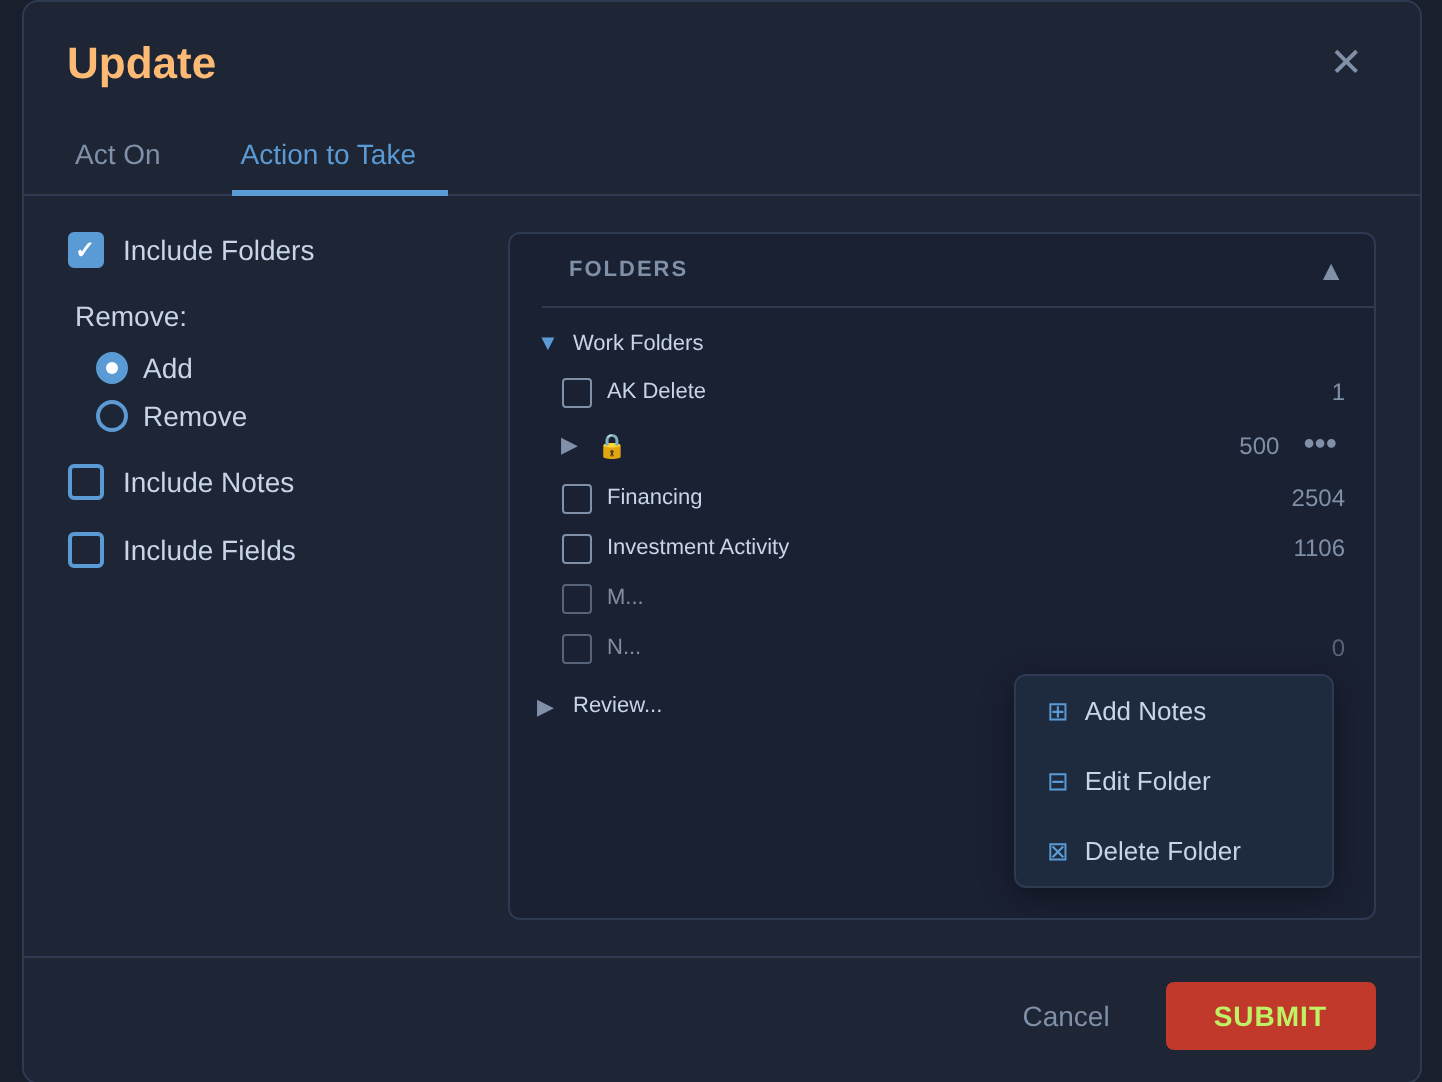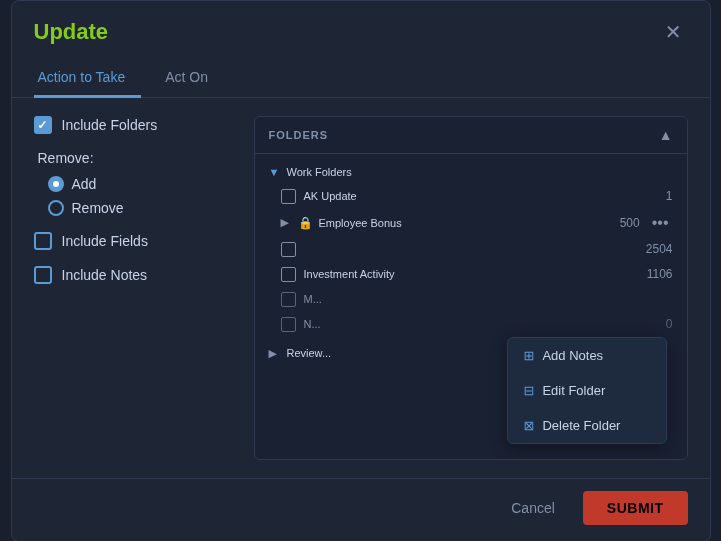--- a/index.html
+++ b/index.html
@@ -24,21 +24,21 @@
     }
     .modal-header {
       padding: 18px 22px 0 22px;
       display: flex;
       align-items: center;
       justify-content: space-between;
     }
     .modal-title {
       font-size: 22px;
       font-weight: 600;
-      color: #84cc16;
+      color: #fdba74;
     }
     .close-btn {
       background: none;
       border: none;
       color: #8090a8;
       font-size: 20px;
       cursor: pointer;
       line-height: 1;
       padding: 2px 6px;
     }
@@ -161,20 +161,21 @@
       overflow: hidden;
       min-height: 340px;
       position: relative;
     }
     .folders-header {
       display: flex;
       align-items: center;
       justify-content: space-between;
       padding: 10px 14px;
       border-bottom: 1px solid #2e3a52;
+      margin-left: 16px;
     }
     .folders-title {
       font-size: 11px;
       font-weight: 700;
       color: #8090a8;
       letter-spacing: 1px;
     }
     .folders-collapse {
       color: #8090a8;
       font-size: 14px;
@@ -269,21 +270,21 @@
     .cancel-btn {
       background: none;
       border: none;
       color: #8090a8;
       font-size: 14px;
       cursor: pointer;
       padding: 8px 16px;
     }
     .submit-btn {
       background: #c0392b;
-      color: #000000;
+      color: #bef264;
       border: none;
       border-radius: 4px;
       padding: 9px 24px;
       font-size: 14px;
       font-weight: 700;
       cursor: pointer;
       letter-spacing: 0.5px;
     }
     .work-folder-row {
       display: flex;
@@ -297,25 +298,25 @@
 </head>
 <body>
 
 <div class="modal">
   <div class="modal-header">
     <span class="modal-title">Update</span>
     <button class="close-btn">✕</button>
   </div>
 
   <div class="tabs">
+    <div class="tab">
+      <span>Act On</span>
+    </div>
     <div class="tab active">
       <span>Action to Take</span>
-    </div>
-    <div class="tab">
-      <span>Act On</span>
     </div>
   </div>
 
   <div class="modal-body">
 
     <div class="left-panel">
       <div class="checkbox-row">
         <div class="checkbox-custom checked"></div>
         <label>Include Folders</label>
       </div>
@@ -328,57 +329,57 @@
         </div>
         <div class="radio-row">
           <div class="radio-custom unselected"></div>
           <span class="radio-label">Remove</span>
         </div>
       </div>
 
 
       <div class="checkbox-row">
         <div class="checkbox-custom unchecked"></div>
-        <label>Include Fields</label>
+        <label>Include Notes</label>
       </div>
 
       <div class="checkbox-row">
         <div class="checkbox-custom unchecked"></div>
-        <label>Include Notes</label>
+        <label>Include Fields</label>
       </div>
     </div>
 
     <div class="right-panel">
       <div class="folders-header">
         <span class="folders-title">FOLDERS</span>
         <span class="folders-collapse">▲</span>
       </div>
       <div class="folder-tree">
 
         <div class="work-folder-row">
           <span class="chevron-icon">▼</span>
           <span class="folder-name">Work Folders</span>
         </div>
 
         <div class="folder-item indent1">
           <div class="folder-checkbox"></div>
-          <span class="folder-name">AK Update</span>
+          <span class="folder-name">AK Delete</span>
           <span class="folder-count">1</span>
         </div>
 
         <div class="folder-item indent1" style="position:relative;">
           <span class="chevron-icon" style="color:#8090a8;">▶</span>
           <span class="lock-icon">🔒</span>
-          <span class="folder-name">Employee Bonus</span>
           <span class="folder-count">500</span>
           <button class="dots-btn">•••</button>
         </div>
 
         <div class="folder-item indent1">
           <div class="folder-checkbox"></div>
+          <span class="folder-name">Financing</span>
           <span class="folder-count">2504</span>
         </div>
 
         <div class="folder-item indent1">
           <div class="folder-checkbox"></div>
           <span class="folder-name">Investment Activity</span>
           <span class="folder-count">1106</span>
         </div>
 
         <div class="folder-item indent1 truncated-row">

